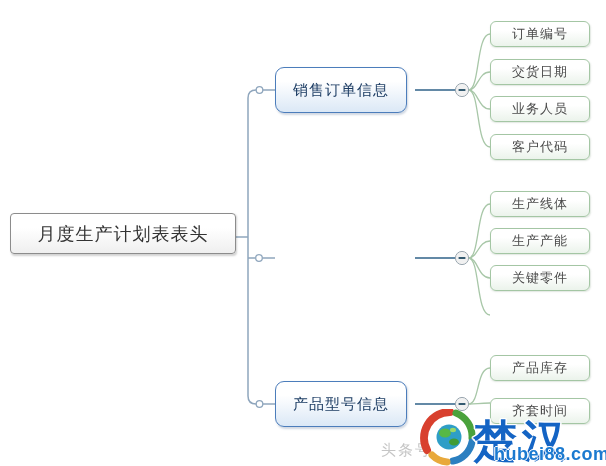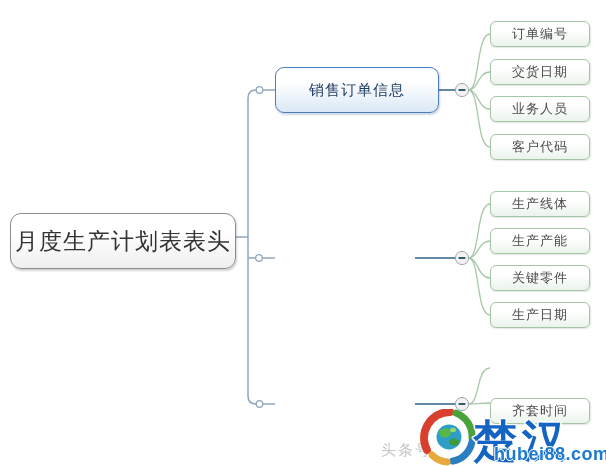--- a/index.html
+++ b/index.html
@@ -12,28 +12,28 @@
   }
   #wires{position:absolute;left:0;top:0;width:606px;height:466px;}
   .node{
     position:absolute;
     display:flex;align-items:center;justify-content:center;
     box-sizing:border-box;
     white-space:nowrap;
     cursor:default;
   }
   .root-node{
-    left:10px;top:213px;width:226px;height:56px;
-    border:1.5px solid #8c8c8c;border-radius:11px;
+    left:10px;top:213px;width:226px;height:41px;
+    border:1.5px solid #8c8c8c;border-radius:4px;
     background:linear-gradient(180deg,#ffffff 35%,#efefef 100%);
     box-shadow:1px 1.5px 2px rgba(0,0,0,0.18);
-    font-size:23px;color:#333333;font-weight:500;letter-spacing:1px;
+    font-size:18px;color:#333333;font-weight:500;letter-spacing:1px;
   }
   .branch-node{
-    left:275px;width:164px;height:46px;
+    left:275px;width:132px;height:46px;
     border:1.4px solid #4c7dbb;border-radius:9px;
     background:linear-gradient(180deg,#ffffff 30%,#dbe8f6 100%);
     box-shadow:1px 1.5px 2px rgba(70,100,140,0.25);
     font-size:15px;color:#1c3c63;font-weight:500;letter-spacing:1px;
   }
   .leaf-node{
     left:490px;width:100px;height:26px;
     border:1px solid #a4c6a4;border-radius:6px;
     background:linear-gradient(180deg,#ffffff 35%,#ebf3eb 100%);
     box-shadow:0.5px 1px 1.5px rgba(90,120,90,0.18);
@@ -105,31 +105,32 @@
     </g>
     <g>
       <circle cx="462" cy="404" r="6.6" fill="#f1f1f1" stroke="#9aa7b0" stroke-width="1"></circle>
       <path d="M458.6,404 H465.4" stroke="#123f59" stroke-width="1.7"></path>
     </g>
   </svg>
 
   <div class="node root-node">月度生产计划表表头</div>
 
   <div class="node branch-node" style="top:67px">销售订单信息</div>
+  <div class="node branch-node" style="top:381px">产品型号信息</div>
 
   <div class="node leaf-node" style="top:21px">订单编号</div>
   <div class="node leaf-node" style="top:59px">交货日期</div>
   <div class="node leaf-node" style="top:96px">业务人员</div>
   <div class="node leaf-node" style="top:191px">生产线体</div>
 
   <div class="node leaf-node" style="top:134px">客户代码</div>
   <div class="node leaf-node" style="top:265px">关键零件</div>
   <div class="node leaf-node" style="top:228px">生产产能</div>
-  <div class="node leaf-node" style="top:302px">生产日期</div>
 
+  <div class="node leaf-node" style="top:355px">产品库存</div>
   <div class="node leaf-node" style="top:398px">齐套时间</div>
 
   <div class="watermark-faint">头条号</div>
 
   <svg class="logo" viewBox="0 0 59 57" xmlns="http://www.w3.org/2000/svg">
     <path d="M31,3 A26,26 0 0 0 8,41" stroke="#d8402e" stroke-width="8" fill="none" stroke-linecap="round"></path>
     <path d="M37,4 A25,25 0 0 1 53,29" stroke="#4aa23c" stroke-width="7" fill="none" stroke-linecap="round"></path>
     <path d="M53,33 A24,24 0 0 1 34,52" stroke="#2b7fc0" stroke-width="7" fill="none" stroke-linecap="round"></path>
     <path d="M13,46 A24,24 0 0 0 28,53" stroke="#e8a93c" stroke-width="7" fill="none" stroke-linecap="round"></path>
     <circle cx="30" cy="28" r="12.5" fill="#2e9ec7"></circle>

